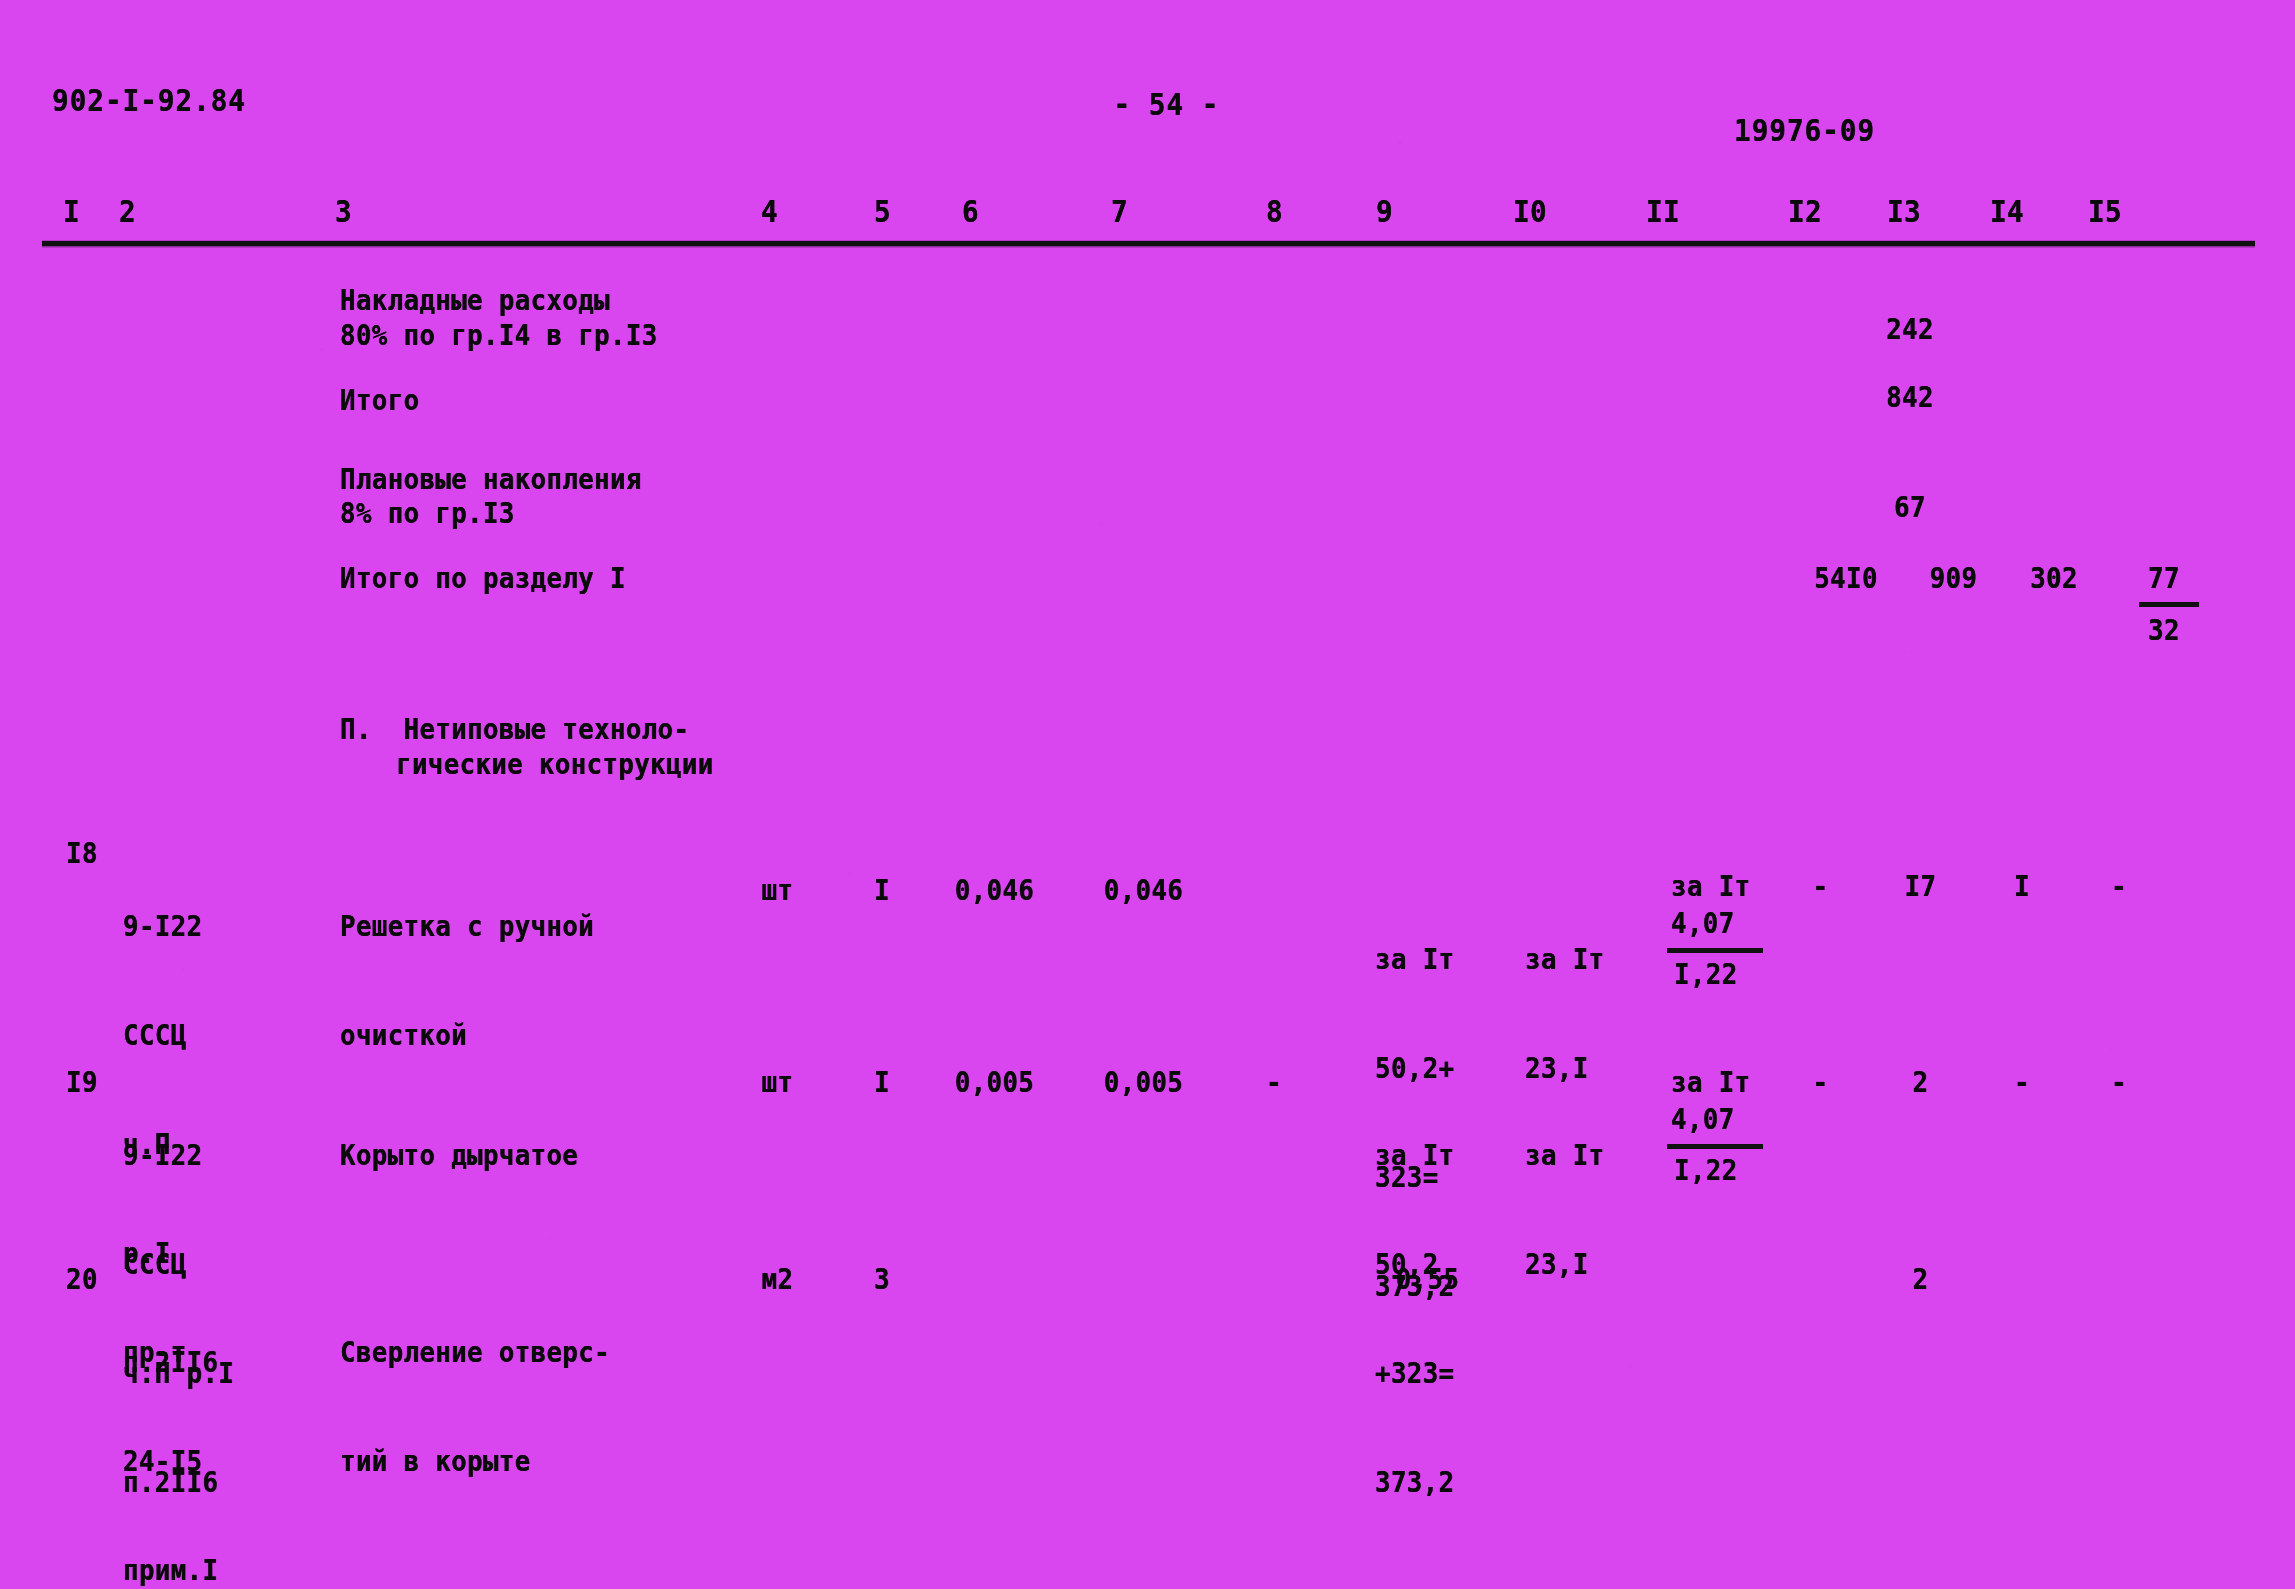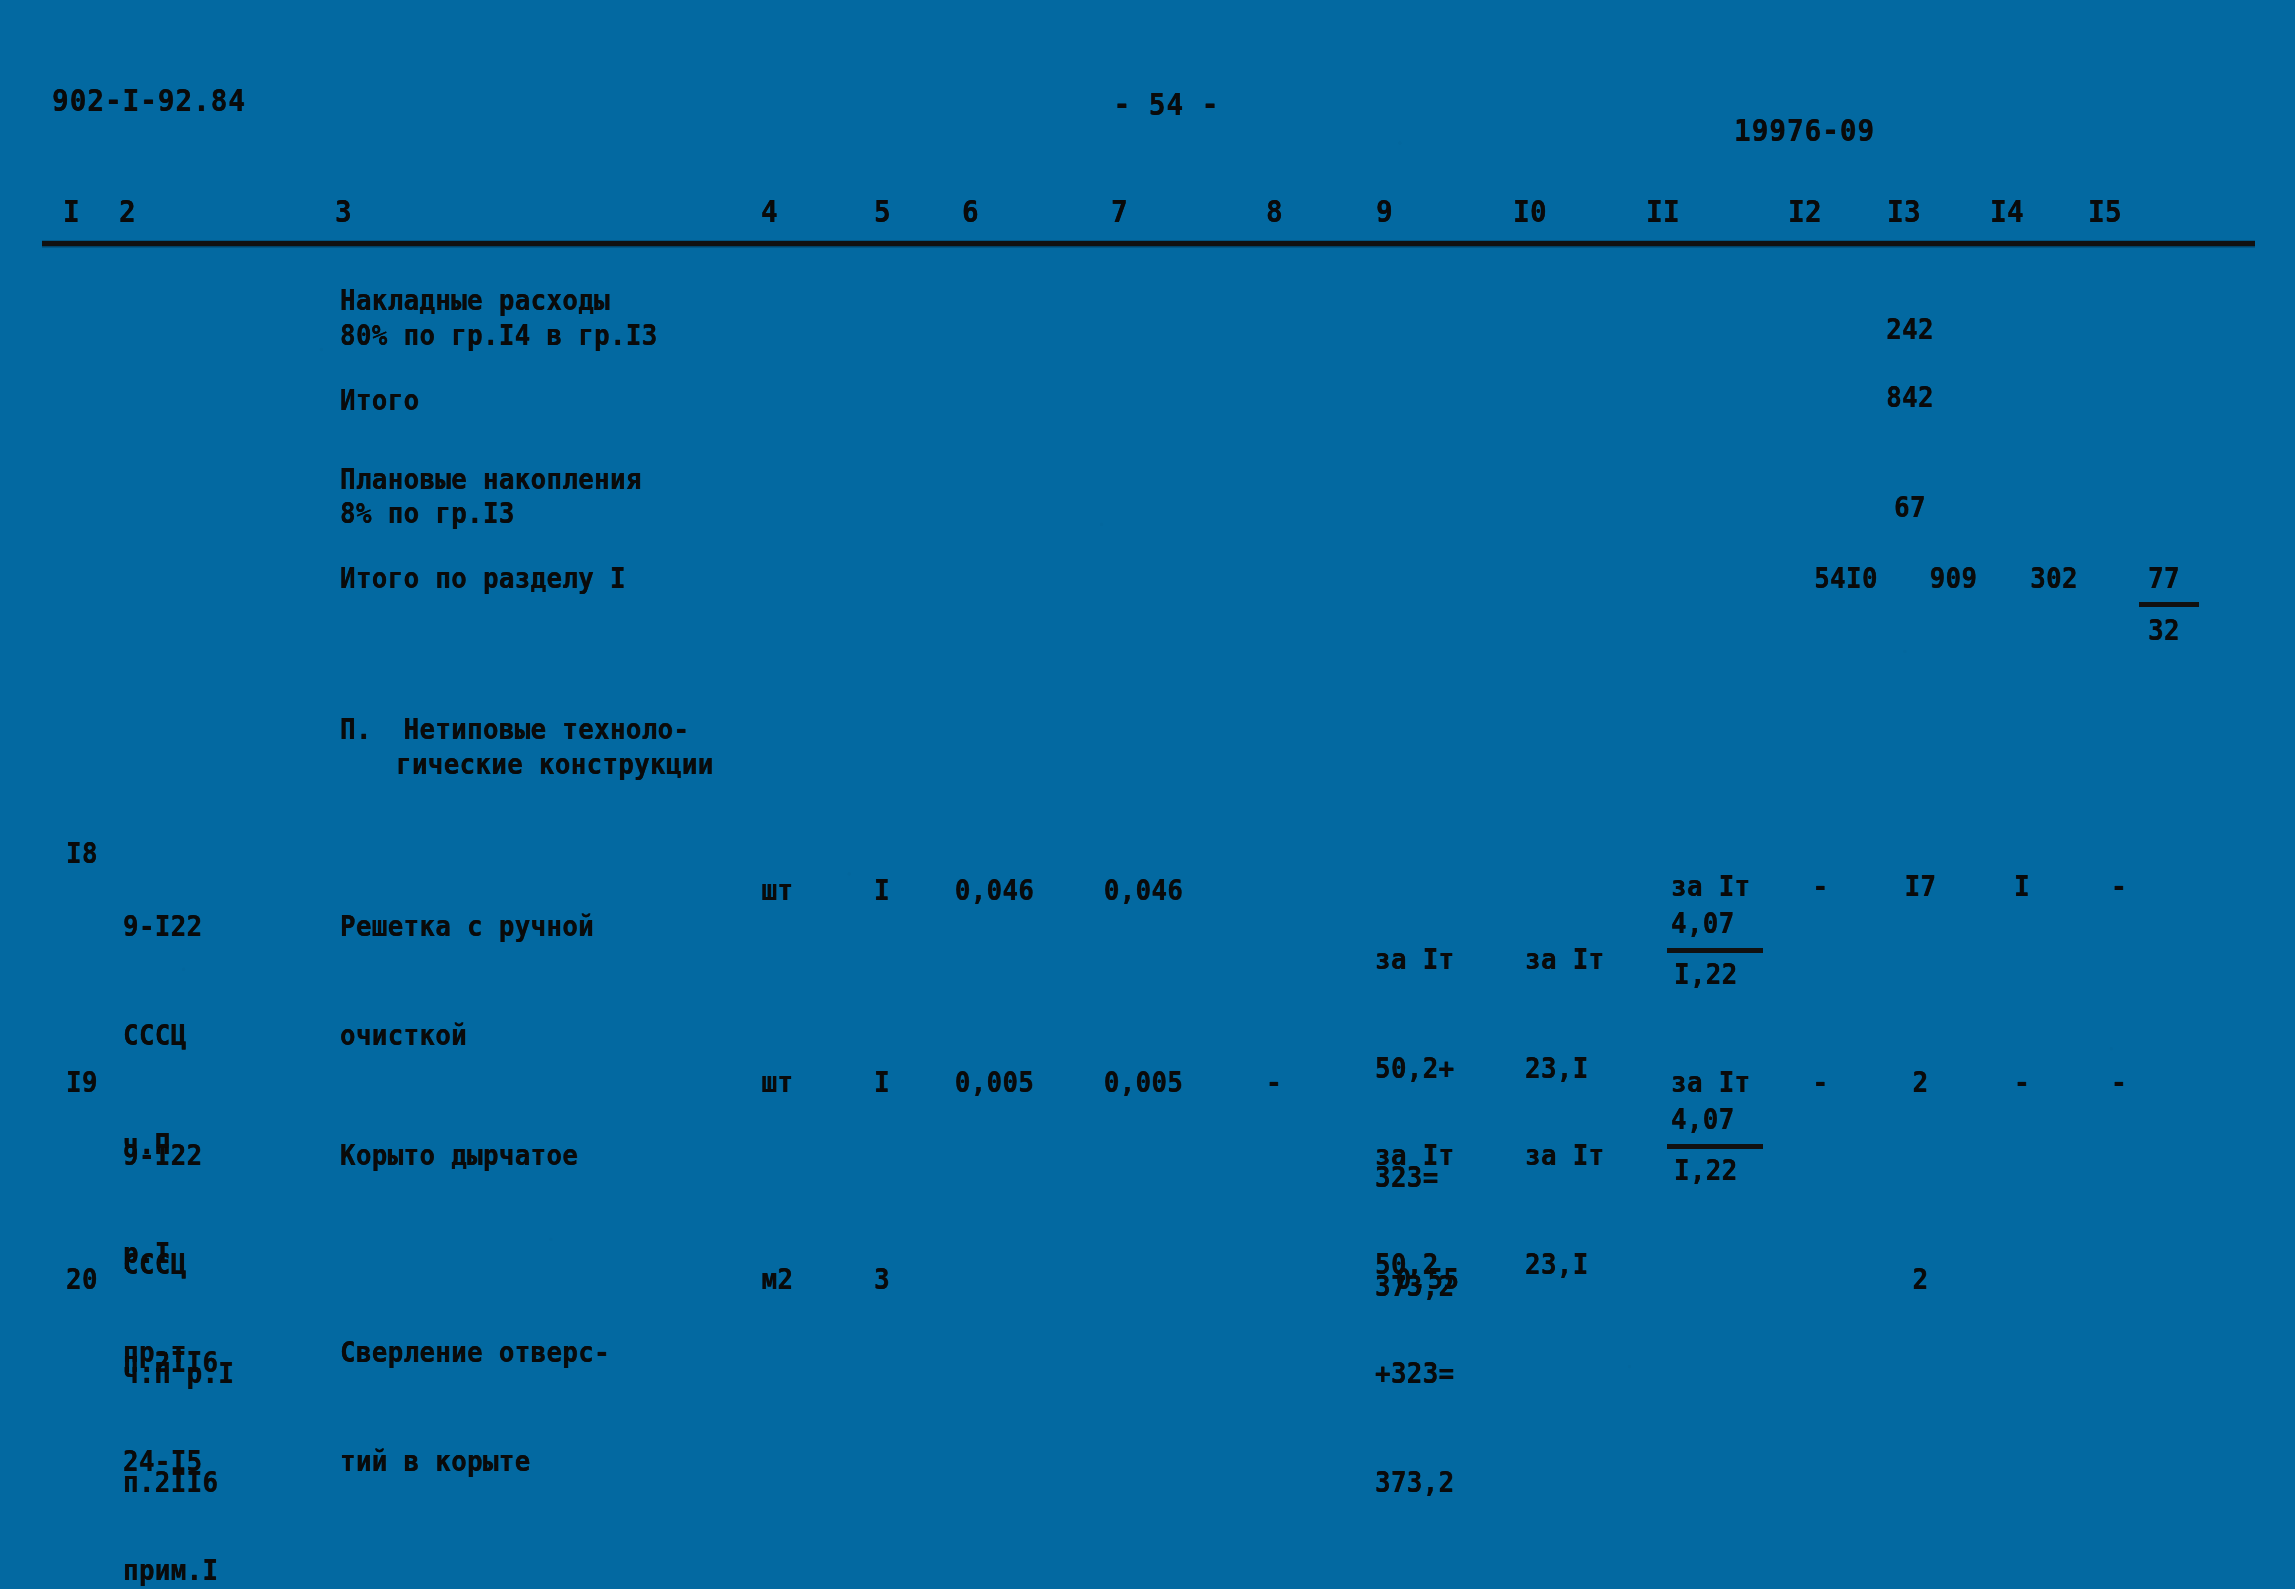--- a/index.html
+++ b/index.html
@@ -7,21 +7,21 @@
     padding: 0;
     background: #ffffff;
   }
   body {
     font-family: "DejaVu Sans", sans-serif;
   }
   #page {
     position: relative;
     width: 2295px;
     height: 1589px;
-    background: #0369a1;
+    background: #d946ef;
     overflow: hidden;
   }
   
   #paper-grain {
     position: absolute;
     inset: 0;
     background:
       radial-gradient(circle at 14% 22%, rgba(0,0,0,0.025) 0 1.5px, transparent 2.2px),
       radial-gradient(circle at 61% 9%, rgba(0,0,0,0.02) 0 1.5px, transparent 2.2px),
       radial-gradient(circle at 37% 55%, rgba(0,0,0,0.02) 0 1.5px, transparent 2.2px),

